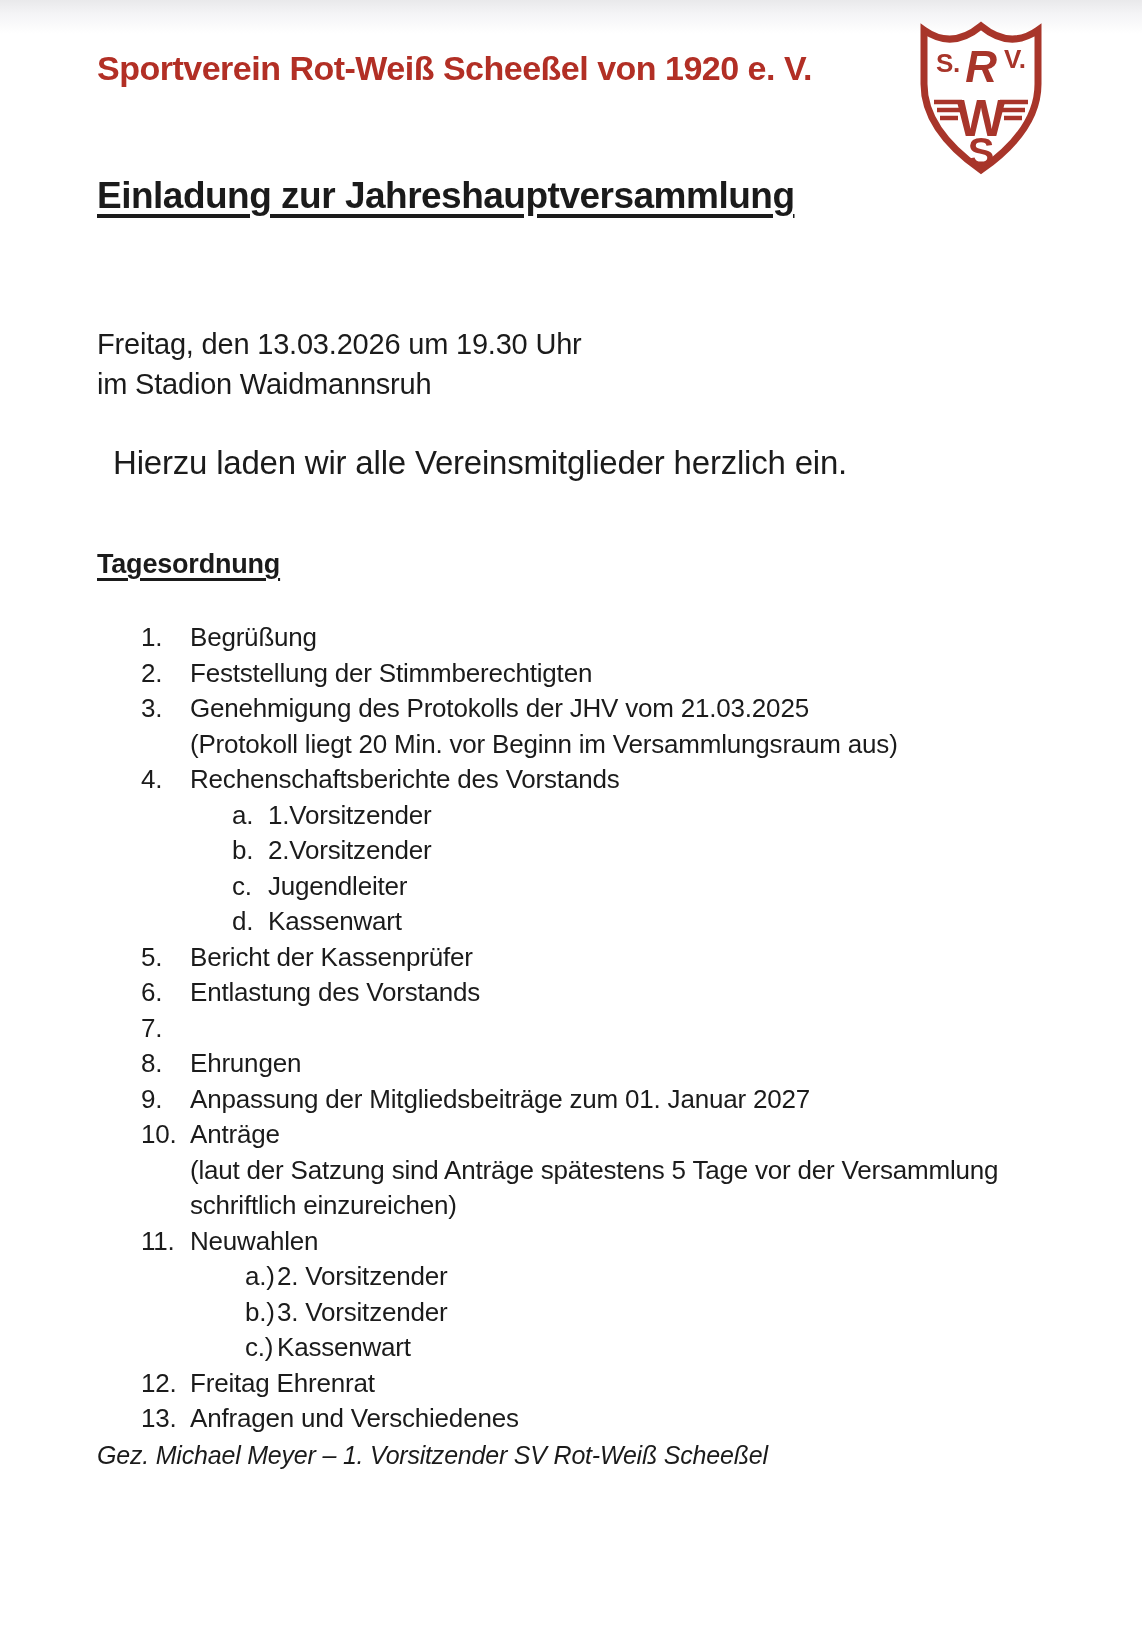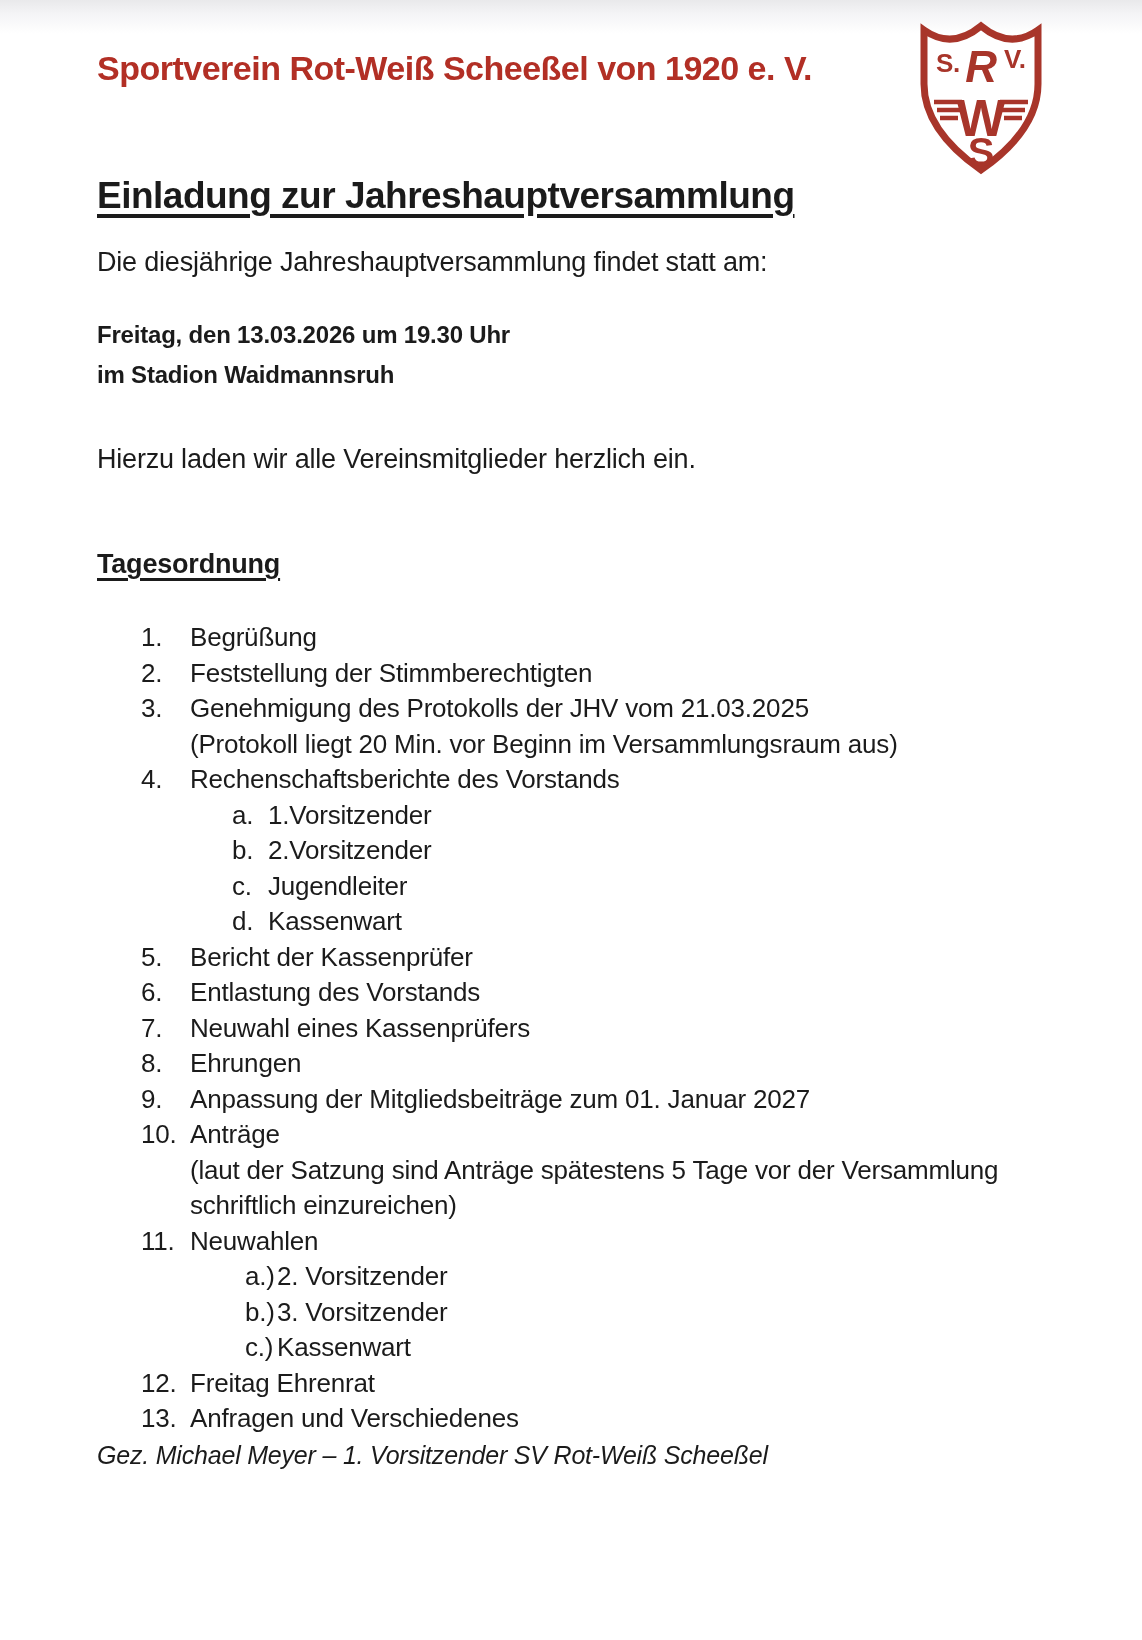--- a/index.html
+++ b/index.html
@@ -24,24 +24,24 @@
   .logo { position:absolute; left:916px; top:18px; }
   .doc-title {
     position:absolute; left:97px; top:146px;
     font-size:37px; font-weight:bold; letter-spacing:-0.5px;
     text-decoration:underline; text-decoration-thickness:4px; text-underline-offset:6px;
     white-space:nowrap;
     margin-top:29px;
   }
   .intro { position:absolute; left:97px; top:247px; font-size:27px; white-space:nowrap; }
   .date-block {
-    position:absolute; left:97px; top:315px;
-    font-size:24px; font-weight:bold; line-height:40px; white-space:nowrap;
+    position:absolute; left:97px; top:324px;
+    font-size:29px; font-weight:normal; line-height:40px; white-space:nowrap;
   }
-  .invite { position:absolute; left:97px; top:444px; font-size:27px; white-space:nowrap; }
+  .invite { position:absolute; left:113px; top:444px; font-size:33px; white-space:nowrap; }
   .agenda-heading {
     position:absolute; left:97px; top:517px;
     font-size:27px; font-weight:bold;
     text-decoration:underline; text-decoration-thickness:3px; text-underline-offset:5px;
     white-space:nowrap;
     margin-top:32px;
   }
   .agenda {
     position:absolute; left:97px; top:620px;
     font-size:26px; line-height:35.5px; width:1000px;
@@ -73,21 +73,20 @@
       <line x1="84" y1="84" x2="112" y2="84"></line>
       <line x1="86" y1="92" x2="109" y2="92"></line>
       <line x1="88" y1="100" x2="106" y2="100"></line>
     </g>
     <text x="65" y="118" text-anchor="middle" font-family="Liberation Sans, sans-serif" font-size="52" font-weight="bold" fill="#a8352a">W</text>
     <text x="65" y="148" text-anchor="middle" font-family="Liberation Sans, sans-serif" font-size="40" font-weight="bold" fill="#a8352a">S</text>
   </svg>
 
   <div class="doc-title">Einladung zur Jahreshauptversammlung</div>
 
-  <div class="intro">Die diesjährige Jahreshauptversammlung findet statt am:</div>
 
   <div class="date-block">
     <div>Freitag, den 13.03.2026 um 19.30 Uhr</div>
     <div>im Stadion Waidmannsruh</div>
   </div>
 
   <div class="invite">Hierzu laden wir alle Vereinsmitglieder herzlich ein.</div>
 
   <div class="agenda-heading">Tagesordnung</div>
 
@@ -131,21 +130,20 @@
       <div class="row ind0">
         <span class="marker">5.</span>
         <span class="text">Bericht der Kassenprüfer</span>
       </div>
       <div class="row ind0">
         <span class="marker">6.</span>
         <span class="text">Entlastung des Vorstands</span>
       </div>
       <div class="row ind0">
         <span class="marker">7.</span>
-        <span class="text">Neuwahl eines Kassenprüfers</span>
       </div>
       <div class="row ind0">
         <span class="marker">8.</span>
         <span class="text">Ehrungen</span>
       </div>
       <div class="row ind0">
         <span class="marker">9.</span>
         <span class="text">Anpassung der Mitgliedsbeiträge zum 01. Januar 2027</span>
       </div>
       <div class="row ind0">

